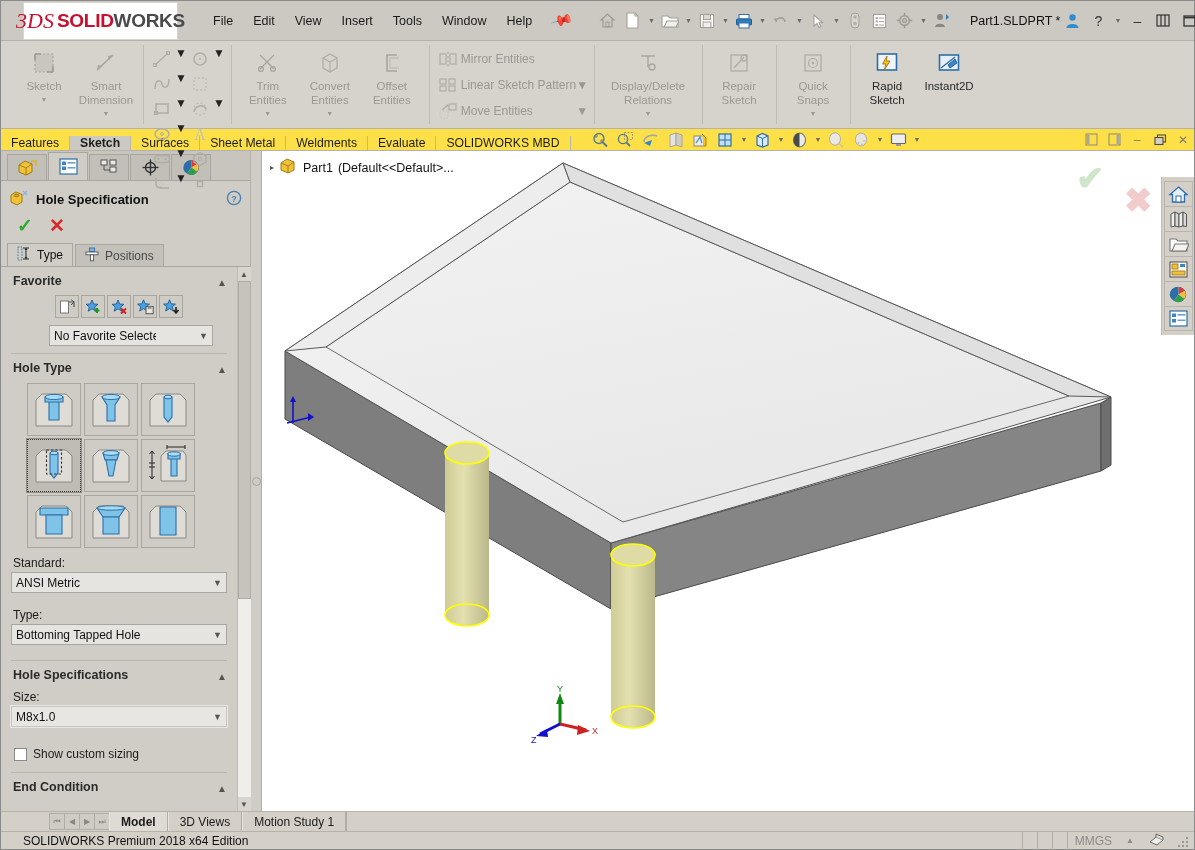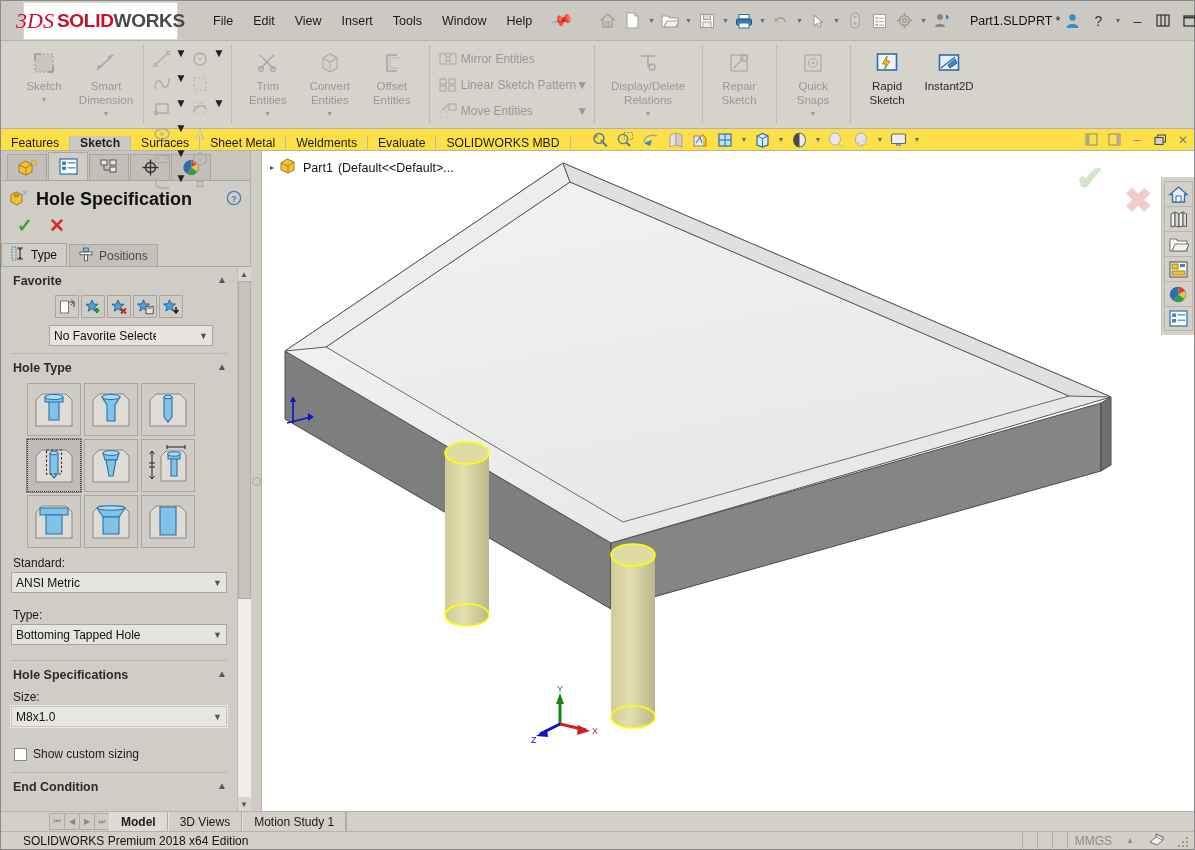--- a/index.html
+++ b/index.html
@@ -78,45 +78,45 @@
   
   .pmp { width:250px; background:#d0ccc6; display:flex; flex-direction:column;
          border-right:1px solid #b3b0aa; flex:0 0 250px; }
   .pm-tabs { height:30px; display:flex; align-items:flex-end; padding-left:6px;
              background:#c8c5bf; border-bottom:1px solid #a9a6a0; }
   .pm-tab { width:40px; height:26px; display:flex; align-items:center; justify-content:center;
             border:1px solid #a9a6a0; border-bottom:none; background:#c2bfb9;
             margin-right:1px; cursor:default; }
   .pm-tab.active { background:#d0ccc6; height:28px; }
   .pm-head { display:flex; align-items:center; padding:8px 8px 4px 8px; }
-  .pm-title { font-size:18px; font-weight:bold; color:#111; margin-left:7px; }
+  .pm-title { font-size:13px; font-weight:bold; color:#111; margin-left:7px; }
   .pm-help { margin-left:auto; }
   .pm-okrow { display:flex; align-items:center; gap:16px; padding:2px 0 8px 16px; }
   .pm-ok { color:#2eaa2e; font-size:19px; font-weight:bold; cursor:default;
            line-height:1; }
   .pm-x { color:#d62b2b; font-size:19px; font-weight:bold; cursor:default; line-height:1; }
-  .pm-subtabs { display:flex; align-items:flex-end; padding-left:0; height:24px;
+  .pm-subtabs { display:flex; align-items:flex-end; padding-left:6px; height:24px;
                 border-bottom:1px solid #a9a6a0; }
   .pm-st { display:flex; align-items:center; gap:5px; height:22px; padding:0 9px;
            border:1px solid #a9a6a0; border-bottom:none; background:#c4c1bb;
            font-size:12px; color:#4a4a4a; margin-right:2px; cursor:default; }
   .pm-st.active { background:#d0ccc6; height:23px; color:#111; }
   .pm-scroll { flex:1; display:flex; min-height:0; }
   .pm-body { flex:1; overflow:hidden; position:relative; background:#d0ccc6; }
   .pm-sb { width:13px; background:#ebe9e5; border-left:1px solid #c0bdb7;
            display:flex; flex-direction:column; align-items:center; }
   .sb-arrow { width:13px; height:14px; display:flex; align-items:center;
               justify-content:center; font-size:8px; color:#555; background:#d8d5cf;
               cursor:default; }
   .sb-track { flex:1; width:13px; background:#f0eeea; position:relative; }
   .sb-thumb { position:absolute; left:0; top:0; width:13px; height:318px;
               background:#c6c3bd; border:1px solid #b0ada7; cursor:default; }
 
   .sec { padding:0 10px; }
-  .sec-hd { display:flex; align-items:flex-start; padding:7px 0 4px 2px; }
+  .sec-hd { display:flex; align-items:flex-end; padding:7px 0 4px 2px; }
   .sec-hd .t { font-size:12.5px; font-weight:bold; color:#2b2b2b; }
   .sec-hd .chev { margin-left:auto; color:#555; font-size:10px; cursor:default; }
   .divider { height:1px; background:#bab7b1; margin:7px 0 0 0; }
 
   .fav-btns { display:flex; justify-content:center; gap:2px; padding:3px 0 7px 0; }
   .fav-b { width:24px; height:23px; border:1px solid #a9a6a0; background:#cfccc6;
            display:flex; align-items:center; justify-content:center; cursor:default; }
 
   .combo { height:21px; background:#e6e4e0; border:1px solid #a9a6a0;
            display:flex; align-items:center; padding:0 4px; font-size:12px;

